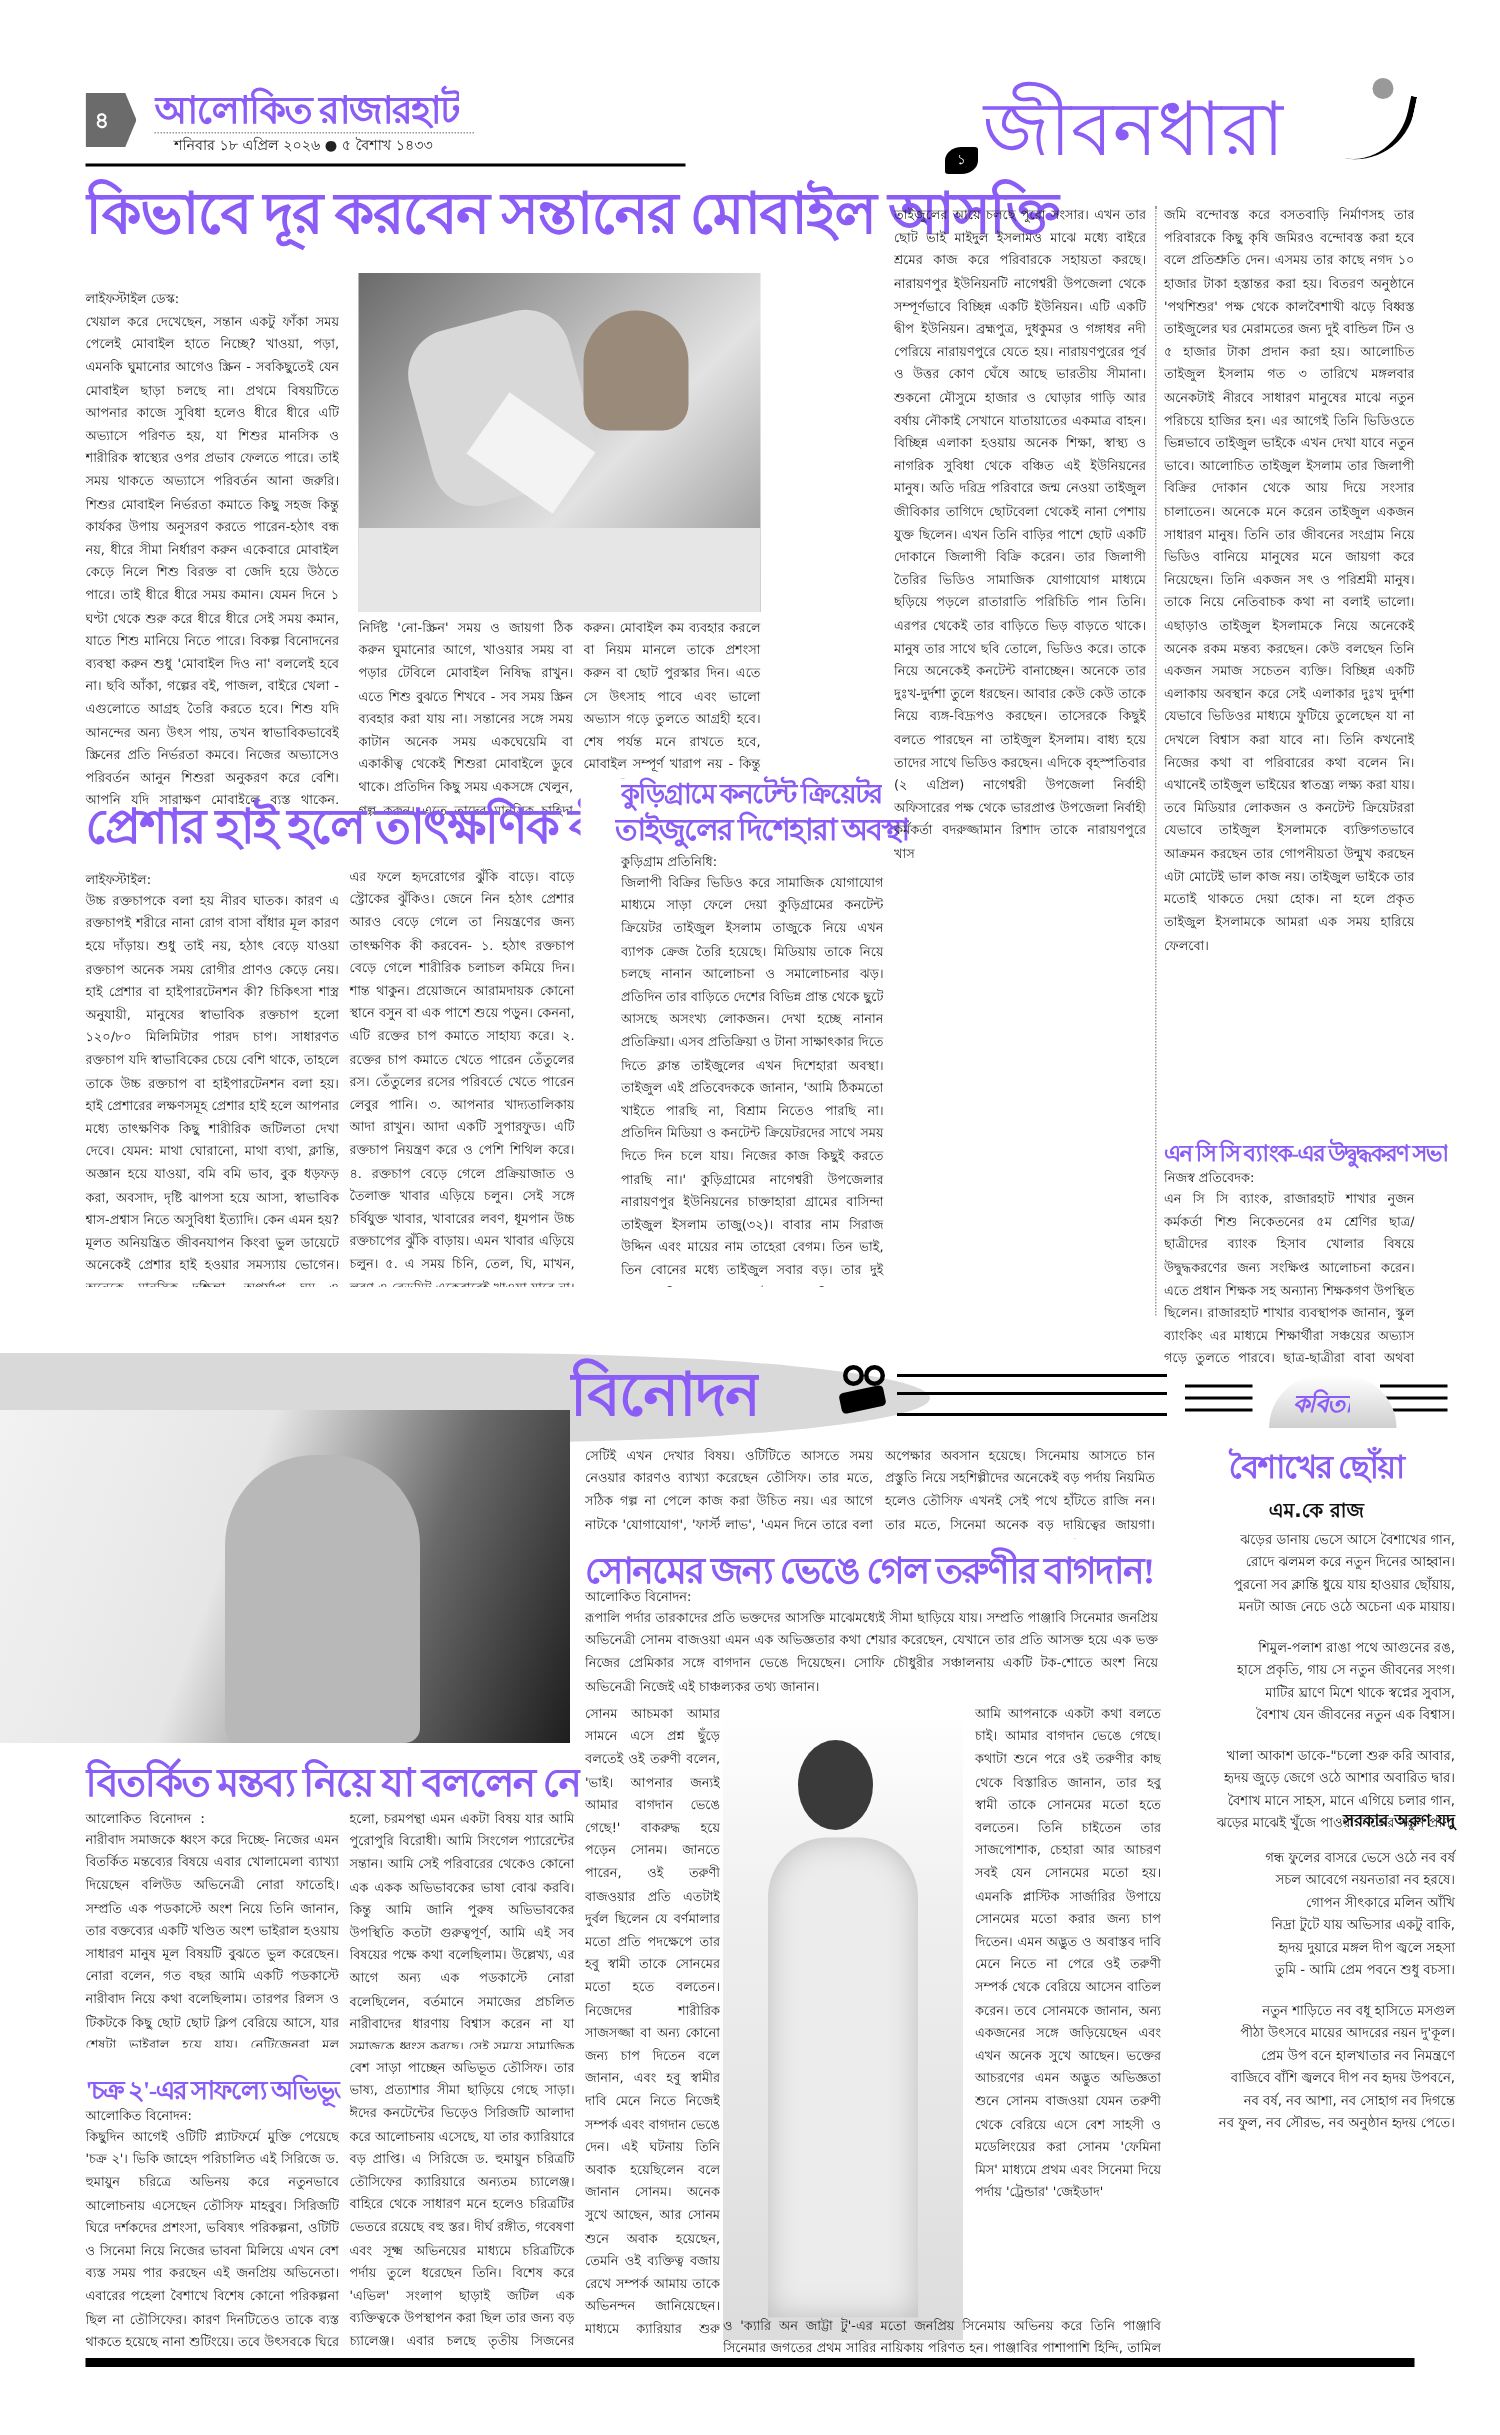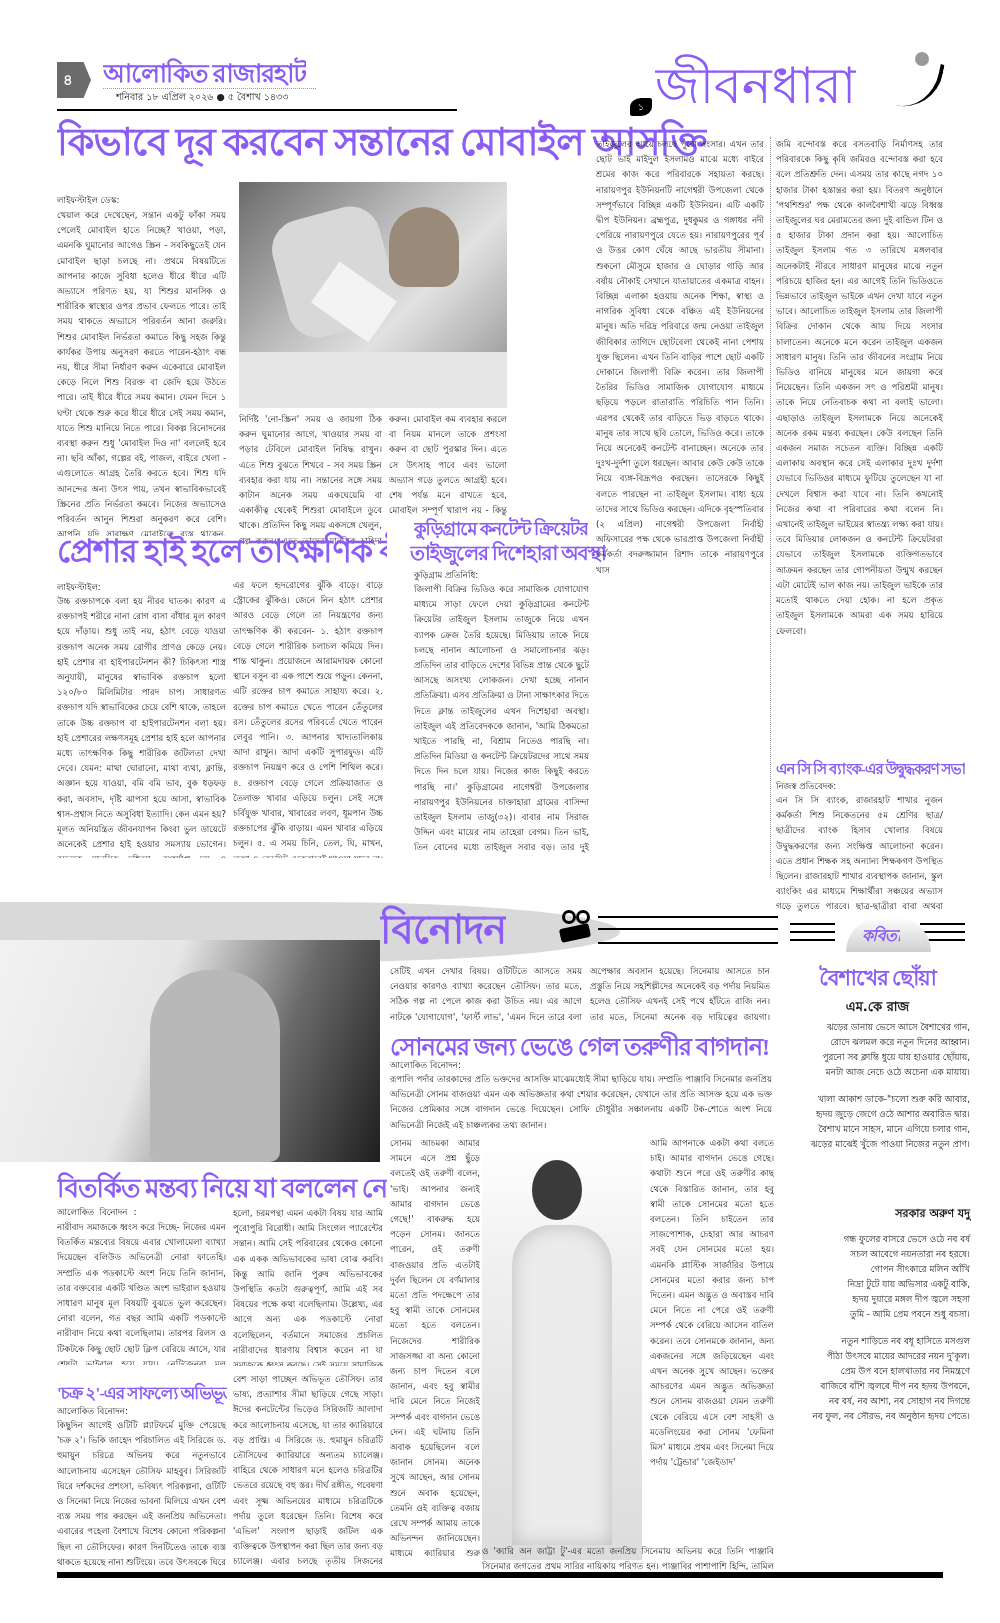--- a/index.html
+++ b/index.html
@@ -114,20 +114,26 @@
   <div class="hl" style="font-size:21px;text-align:center;">বৈশাখের ছোঁয়া</div>
   <div style="font-size:13px;font-weight:bold;text-align:center;margin-bottom:2px;">এম.কে রাজ</div>
   <div class="poem">
     <div class="stanza">
       <div>ঝড়ের ডানায় ভেসে আসে বৈশাখের গান,</div>
       <div>রোদে ঝলমল করে নতুন দিনের আহ্বান।</div>
       <div>পুরনো সব ক্লান্তি ধুয়ে যায় হাওয়ার ছোঁয়ায়,</div>
       <div>মনটা আজ নেচে ওঠে অচেনা এক মায়ায়।</div>
     </div>
     <div class="stanza">
+      <div>শিমুল-পলাশ রাঙা পথে আগুনের রঙ,</div>
+      <div>হাসে প্রকৃতি, গায় সে নতুন জীবনের সংগ।</div>
+      <div>মাটির ঘ্রাণে মিশে থাকে স্বপ্নের সুবাস,</div>
+      <div>বৈশাখ যেন জীবনের নতুন এক বিশ্বাস।</div>
+    </div>
+    <div class="stanza">
       <div>খালা আকাশ ডাকে-"চলো শুরু করি আবার,</div>
       <div>হৃদয় জুড়ে জেগে ওঠে আশার অবারিত দ্বার।</div>
       <div>বৈশাখ মানে সাহস, মানে এগিয়ে চলার গান,</div>
       <div>ঝড়ের মাঝেই খুঁজে পাওয়া নিজের নতুন প্রাণ।</div>
     </div>
   </div>
 </div>
 
 <div class="abs" style="left:785px;top:1205px;width:185px;">
   <div style="font-size:11px;font-weight:bold;text-align:right;margin-bottom:8px;">সরকার অরুণ যদু</div>

